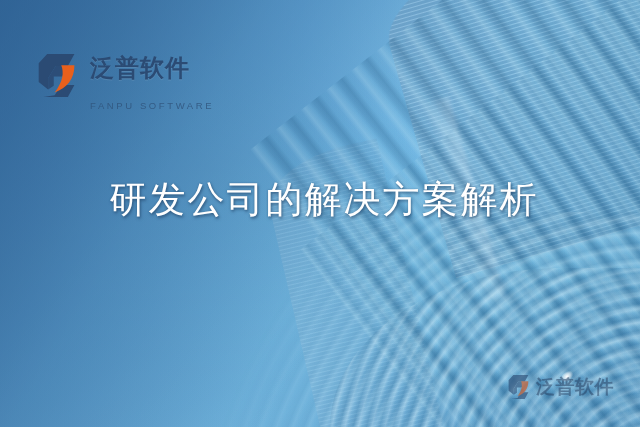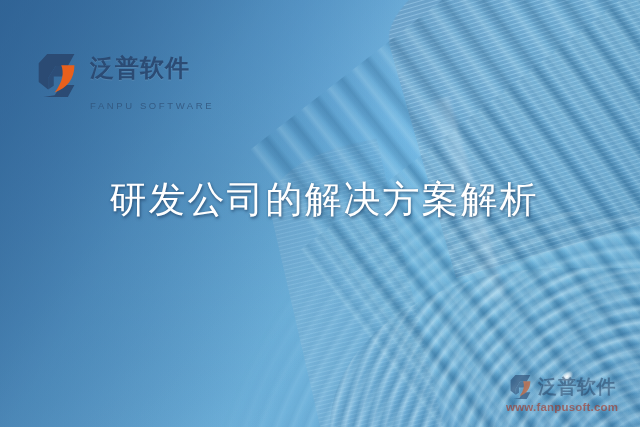--- a/index.html
+++ b/index.html
@@ -222,16 +222,15 @@
   <div class="watermark">
     <div class="wm-row">
       <svg class="wm-mark" viewBox="0 0 100 100">
         <path d="M28 4 L86 4 L72 30 L46 30 L30 56 L30 80 L10 64 L10 24 Z" fill="#2a4a72"></path>
         <path d="M20 96 L72 96 L86 70 L58 70 L44 92 Z" fill="#2a4a72"></path>
         <path d="M30 80 L30 56 L46 30 L72 30 L60 52 L42 52 L42 72 Z" fill="#2a4a72" opacity="0.92"></path>
         <path d="M86 28 C86 58, 70 76, 44 86 C62 62, 64 44, 58 28 Z" fill="#d4541a"></path>
       </svg>
       <span class="wm-cn">泛普软件</span>
     </div>
-    <span class="wm-url">www.fanpusoft.com</span>
   </div>
 
 </div>
 
 </body></html>

